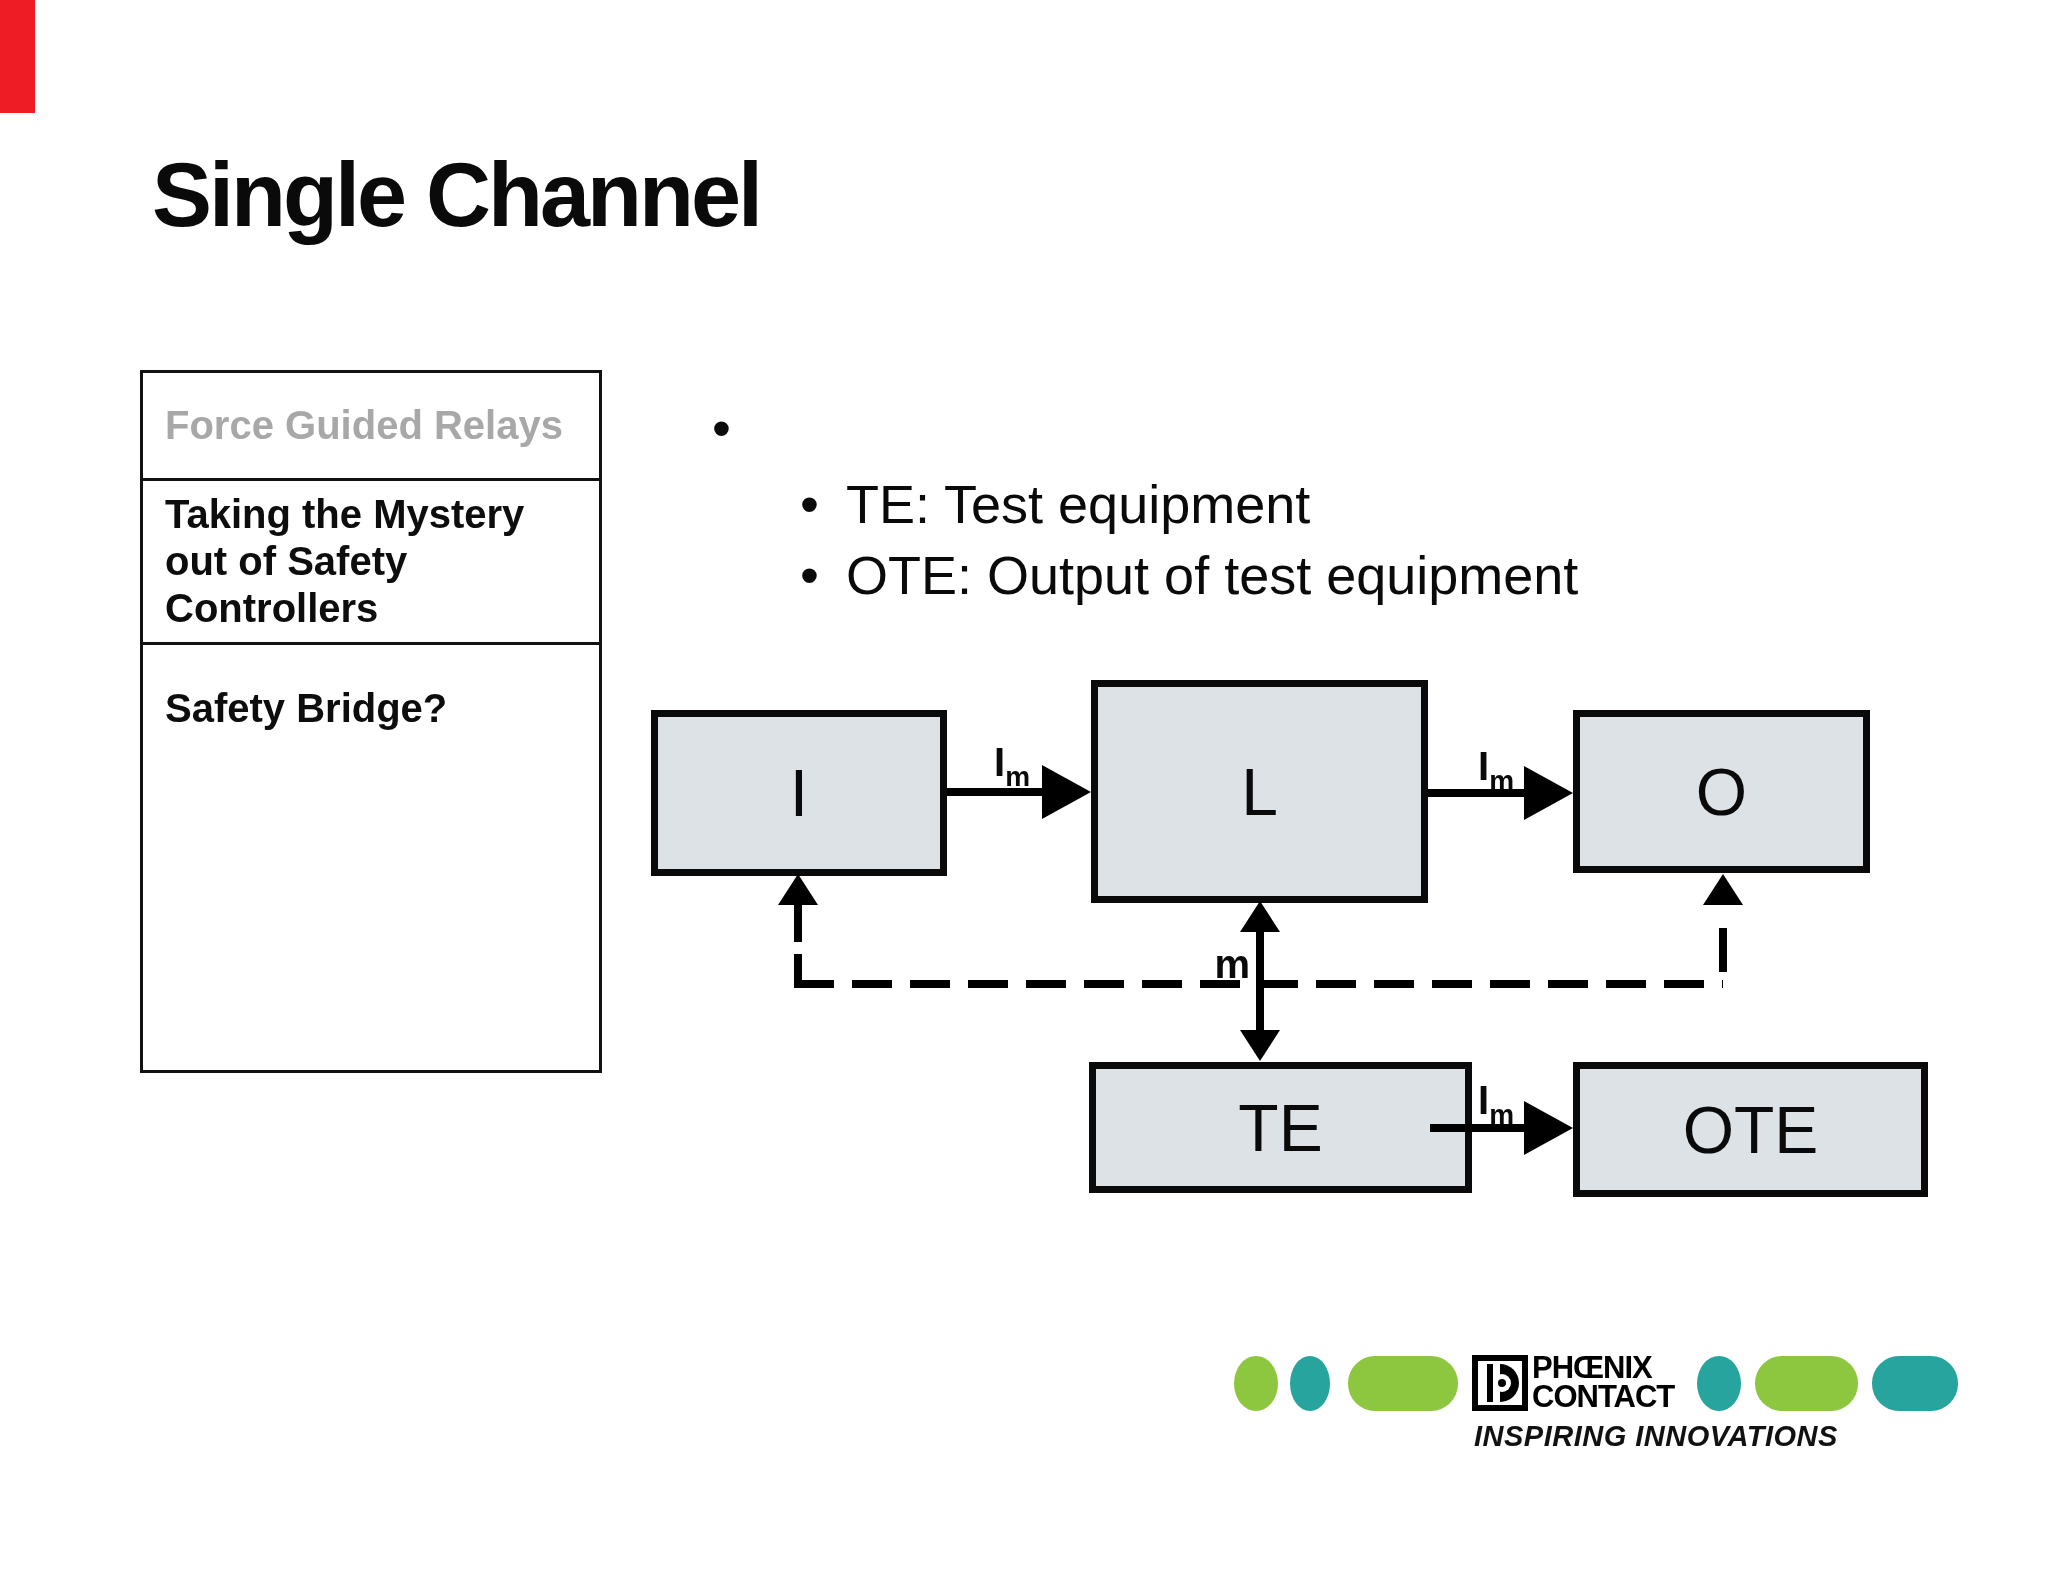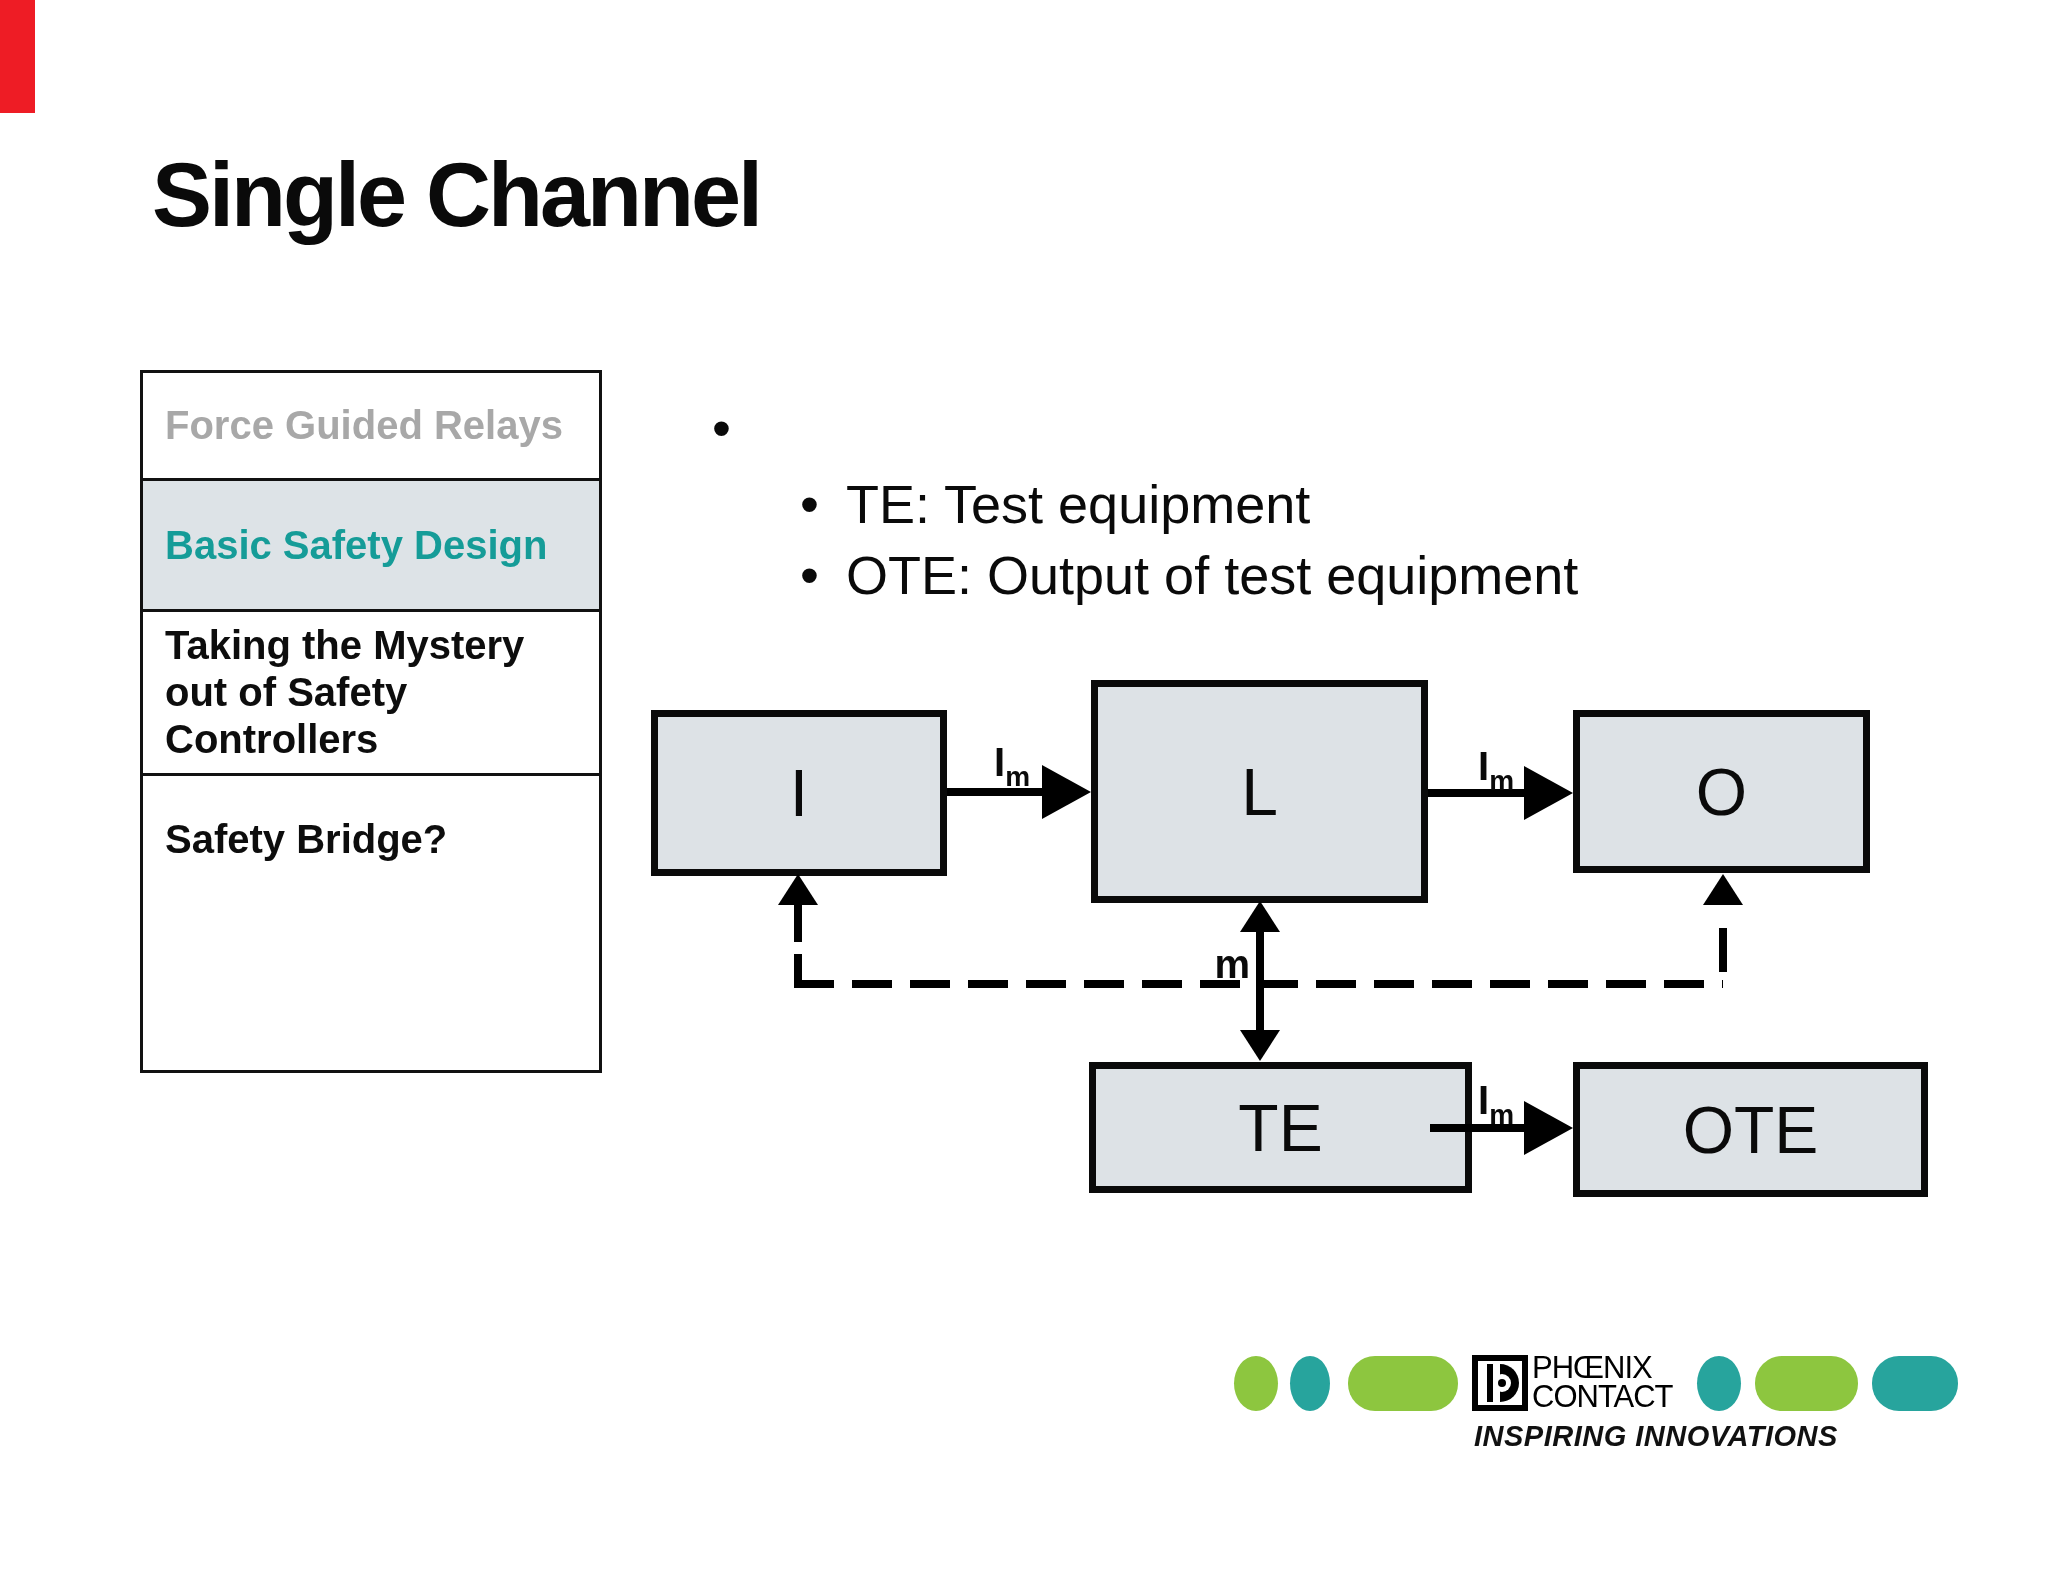--- a/index.html
+++ b/index.html
@@ -100,41 +100,38 @@
   .lg-green { background:#8dc63f; }
   .lg-teal  { background:#27a49d; }
   #lg-e1 { left:1234px; top:1356px; width:44px;  height:55px; }
   #lg-e2 { left:1290px; top:1356px; width:40px;  height:55px; }
   #lg-p1 { left:1348px; top:1356px; width:110px; height:55px; border-radius:27px; }
   #lg-e3 { left:1697px; top:1356px; width:44px;  height:55px; }
   #lg-p2 { left:1755px; top:1356px; width:103px; height:55px; border-radius:27px; }
   #lg-p3 { left:1872px; top:1356px; width:86px;  height:55px; border-radius:27px; }
   #lg-mark { left:1472px; top:1354px; width:56px; height:58px; }
   #lg-words {
-    left:1532px; top:1353px; font-weight:400; font-size:31px; line-height:0.94;
+    left:1532px; top:1353px; font-weight:700; font-size:31px; line-height:0.94;
     letter-spacing:-1px; color:#000; white-space:nowrap;
   }
   #lg-tagline {
     left:1474px; top:1420px; font-style:italic; font-weight:700; font-size:29px;
     letter-spacing:0.5px; color:#111; white-space:nowrap;
   }
 </style>
 </head>
 <body>
 
 <div id="red-bar" class="abs"></div>
 
 <h1 id="title" class="abs">Single Channel</h1>
 
 <nav id="sidebar" class="abs">
   <div class="agenda-row r2 agenda-past">
     <span>Force Guided Relays</span>
-  </div>
-  <div class="agenda-row r3 agenda-active">
-    <span>Basic Safety Design</span>
   </div>
   <div class="agenda-row r4 agenda-next">
     <span>Taking the Mystery out of Safety Controllers</span>
   </div>
   <div class="agenda-row r5 agenda-next">
     <span>Safety Bridge?</span>
   </div>
 </nav>
 
 <div id="bl1" class="abs bline">

